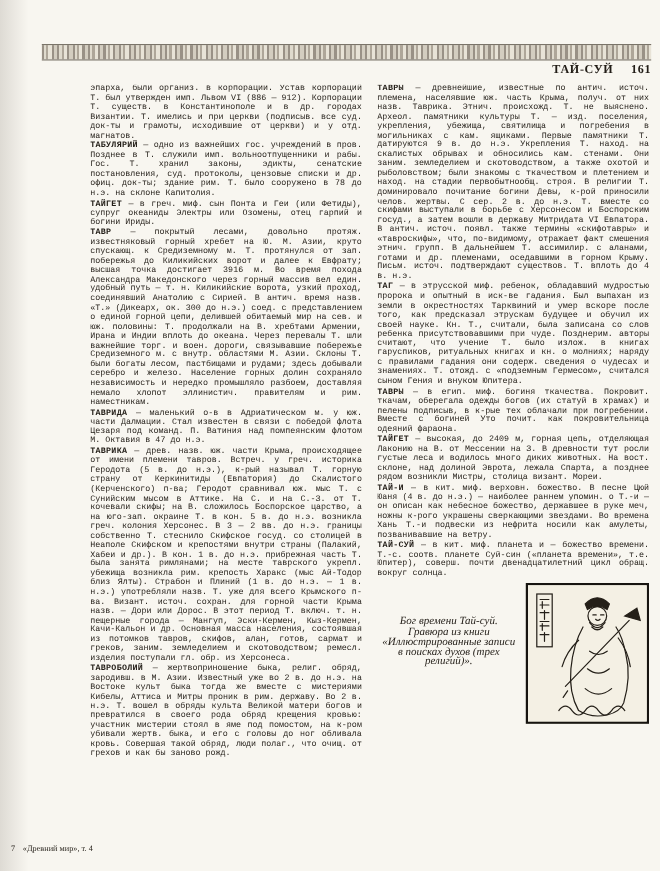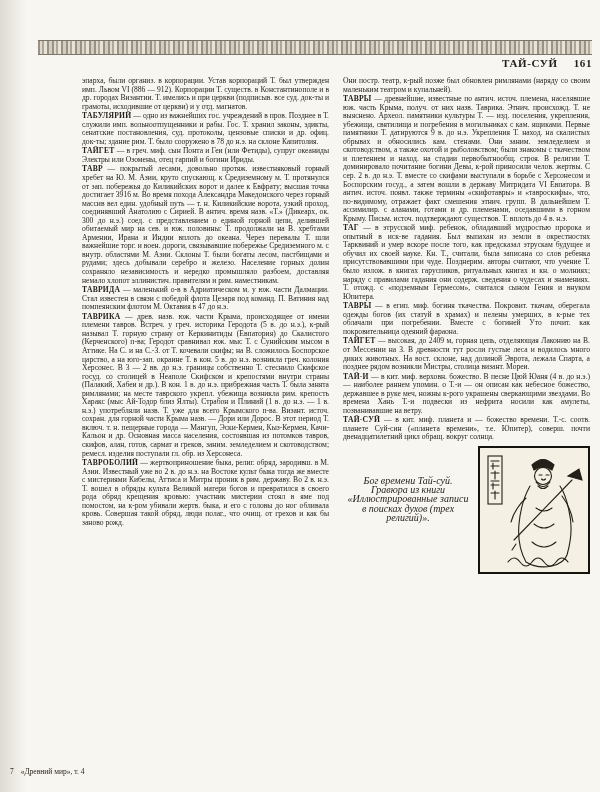--- a/index.html
+++ b/index.html
@@ -34,21 +34,21 @@
   }
   .running-head .pageno{margin-left:16px;margin-top:28px;}
   .columns{
     position:absolute;left:82px;top:77px;width:508px;height:678px;
     display:flex;gap:14px;
   }
   .col{
     width:247px;height:678px;overflow:hidden;
     font-size:7.6px;line-height:8.55px;text-align:justify;
   }
-  p.entry{margin:0 0 1px 0;}
+  p.entry{margin:0 0 1px 0;font-family:Liberation Mono, monospace;}
   b.hw{font-weight:700;letter-spacing:.25px;}
   .illus-row{display:flex;margin-top:4px;}
   .caption{
     flex:1;font-style:italic;font-size:10px;line-height:9.2px;
     text-align:center;padding:30px 7px 0 2px;
   }
   .engraving-frame{
     flex:none;width:112px;height:128px;box-sizing:border-box;
     border:2.5px solid #171410;background:#f4f0e4;
   }
@@ -76,24 +76,23 @@
       <p class="entry"><b class="hw"></b><span>эпарха, были организ. в корпорации. Устав корпораций Т. был утвержден имп. Львом VI (886 — 912). Корпорации Т. существ. в Константинополе и в др. городах Византии. Т. имелись и при церкви (подписыв. все суд. док-ты и грамоты, исходившие от церкви) и у отд. магнатов.</span></p>
       <p class="entry"><b class="hw">ТАБУЛЯРИЙ</b><span> — одно из важнейших гос. учреждений в пров. Позднее в Т. служили имп. вольноотпущенники и рабы. Гос. Т. хранил законы, эдикты, сенатские постановления, суд. протоколы, цензовые списки и др. офиц. док-ты; здание рим. Т. было сооружено в 78 до н.э. на склоне Капитолия.</span></p>
       <p class="entry"><b class="hw">ТАЙГЕТ</b><span> — в греч. миф. сын Понта и Геи (или Фетиды), супруг океаниды Электры или Озомены, отец гарпий и богини Ириды.</span></p>
       <p class="entry"><b class="hw">ТАВР</b><span> — покрытый лесами, довольно протяж. известняковый горный хребет на Ю. М. Азии, круто спускающ. к Средиземному м. Т. протянулся от зап. побережья до Киликийских ворот и далее к Евфрату; высшая точка достигает 3916 м. Во время похода Александра Македонского через горный массив вел един. удобный путь — т. н. Киликийские ворота, узкий проход, соединявший Анатолию с Сирией. В антич. время назв. «Т.» (Дикеарх, ок. 300 до н.э.) соед. с представлением о единой горной цепи, делившей обитаемый мир на сев. и юж. половины: Т. продолжали на В. хребтами Армении, Ирана и Индии вплоть до океана. Через перевалы Т. шли важнейшие торг. и воен. дороги, связывавшие побережье Средиземного м. с внутр. областями М. Азии. Склоны Т. были богаты лесом, пастбищами и рудами; здесь добывали серебро и железо. Население горных долин сохраняло независимость и нередко промышляло разбоем, доставляя немало хлопот эллинистич. правителям и рим. наместникам.</span></p>
       <p class="entry"><b class="hw">ТАВРИДА</b><span> — маленький о-в в Адриатическом м. у юж. части Далмации. Стал известен в связи с победой флота Цезаря под команд. П. Ватиния над помпеянским флотом М. Октавия в 47 до н.э.</span></p>
       <p class="entry"><b class="hw">ТАВРИКА</b><span> — древ. назв. юж. части Крыма, происходящее от имени племени тавров. Встреч. у греч. историка Геродота (5 в. до н.э.), к-рый называл Т. горную страну от Керкинитиды (Евпатория) до Скалистого (Керченского) п-ва; Геродот сравнивал юж. мыс Т. с Сунийским мысом в Аттике. На С. и на С.-З. от Т. кочевали скифы; на В. сложилось Боспорское царство, а на юго-зап. окраине Т. в кон. 5 в. до н.э. возникла греч. колония Херсонес. В 3 — 2 вв. до н.э. границы собственно Т. стеснило Скифское госуд. со столицей в Неаполе Скифском и крепостями внутри страны (Палакий, Хабеи и др.). В кон. 1 в. до н.э. прибрежная часть Т. была занята римлянами; на месте таврского укрепл. убежища возникла рим. крепость Харакс (мыс Ай-Тодор близ Ялты). Страбон и Плиний (1 в. до н.э. — 1 в. н.э.) употребляли назв. Т. уже для всего Крымского п-ва. Визант. источ. сохран. для горной части Крыма назв. — Дори или Дорос. В этот период Т. включ. т. н. пещерные города — Мангуп, Эски-Кермен, Кыз-Кермен, Качи-Кальон и др. Основная масса населения, состоявшая из потомков тавров, скифов, алан, готов, сармат и греков, заним. земледелием и скотоводством; ремесл. изделия поступали гл. обр. из Херсонеса.</span></p>
       <p class="entry"><b class="hw">ТАВРОБОЛИЙ</b><span> — жертвоприношение быка, религ. обряд, зародивш. в М. Азии. Известный уже во 2 в. до н.э. на Востоке культ быка тогда же вместе с мистериями Кибелы, Аттиса и Митры проник в рим. державу. Во 2 в. н.э. Т. вошел в обряды культа Великой матери богов и превратился в своего рода обряд крещения кровью: участник мистерии стоял в яме под помостом, на к-ром убивали жертв. быка, и его с головы до ног обливала кровь. Совершая такой обряд, люди полаг., что очищ. от грехов и как бы заново рожд.</span></p>
     </div>
 
     <div class="col">
-      <p class="entry"><b class="hw"></b><span>Они постр. театр, к-рый позже был обновлен римлянами (наряду со своим маленьким театром и купальней).</span></p>
       <p class="entry"><b class="hw">ТАВРЫ</b><span> — древнейшие, известные по антич. источ. племена, населявшие юж. часть Крыма, получ. от них назв. Таврика. Этнич. происхожд. Т. не выяснено. Археол. памятники культуры Т. — изд. поселения, укрепления, убежища, святилища и погребения в могильниках с кам. ящиками. Первые памятники Т. датируются 9 в. до н.э. Укрепления Т. наход. на скалистых обрывах и обносились кам. стенами. Они заним. земледелием и скотоводством, а также охотой и рыболовством; были знакомы с ткачеством и плетением и наход. на стадии первобытнообщ. строя. В религии Т. доминировало почитание богини Девы, к-рой приносили челов. жертвы. С сер. 2 в. до н.э. Т. вместе со скифами выступали в борьбе с Херсонесом и Боспорским госуд., а затем вошли в державу Митридата VI Евпатора. В антич. источ. появл. также термины «скифотавры» и «тавроскифы», что, по-видимому, отражает факт смешения этнич. групп. В дальнейшем Т. ассимилир. с аланами, готами и др. племенами, оседавшими в горном Крыму. Письм. источ. подтверждают существов. Т. вплоть до 4 в. н.э.</span></p>
       <p class="entry"><b class="hw">ТАГ</b><span> — в этрусской миф. ребенок, обладавший мудростью пророка и опытный в иск-ве гадания. Был выпахан из земли в окрестностях Тарквиний и умер вскоре после того, как предсказал этрускам будущее и обучил их своей науке. Кн. Т., считали, была записана со слов ребенка присутствовавшими при чуде. Позднерим. авторы считают, что учение Т. было излож. в книгах гаруспиков, ритуальных книгах и кн. о молниях; наряду с правилами гадания они содерж. сведения о чудесах и знамениях. Т. отожд. с «подземным Гермесом», считался сыном Гения и внуком Юпитера.</span></p>
-      <p class="entry"><b class="hw">ТАВРЫ</b><span> — в егип. миф. богиня ткачества. Покровит. ткачам, оберегала одежды богов (их статуй в храмах) и пелены умерших, в к-рые тех облачали при погребении. Вместе с богиней Уто почит. как покровительница одеяний фараона.</span></p>
+      <p class="entry"><b class="hw">ТАВРЫ</b><span> — в егип. миф. богиня ткачества. Покровит. ткачам, оберегала одежды богов (их статуй в храмах) и пелены подписыв, в к-рые тех облачали при погребении. Вместе с богиней Уто почит. как покровительница одеяний фараона.</span></p>
       <p class="entry"><b class="hw">ТАЙГЕТ</b><span> — высокая, до 2409 м, горная цепь, отделяющая Лаконию на В. от Мессении на З. В древности тут росли густые леса и водилось много диких животных. На вост. склоне, над долиной Эврота, лежала Спарта, а позднее рядом возникли Мистры, столица визант. Мореи.</span></p>
       <p class="entry"><b class="hw">ТАЙ-И</b><span> — в кит. миф. верховн. божество. В песне Цюй Юаня (4 в. до н.э.) — наиболее раннем упомин. о Т.-и — он описан как небесное божество, державшее в руке меч, ножны к-рого украшены сверкающими звездами. Во времена Хань Т.-и подвески из нефрита носили как амулеты, позванивавшие на ветру.</span></p>
       <p class="entry"><b class="hw">ТАЙ-СУЙ</b><span> — в кит. миф. планета и — божество времени. Т.-с. соотв. планете Суй-син («планета времени», т.е. Юпитер), соверш. почти двенадцатилетний цикл обращ. вокруг солнца.</span></p>
 
       <div class="illus-row">
         <div class="caption">Бог времени Тай-суй. Гравюра из книги «Иллюстрированные записи в поисках духов (трех религий)».</div>
         <div class="engraving-frame">
           <svg viewBox="0 0 108 124" xmlns="http://www.w3.org/2000/svg">
             <rect x="0" y="0" width="108" height="124" fill="#f4f0e4" stroke="none"></rect>
             <g stroke="#241f18" stroke-width="1.1" fill="none" stroke-linecap="round">

